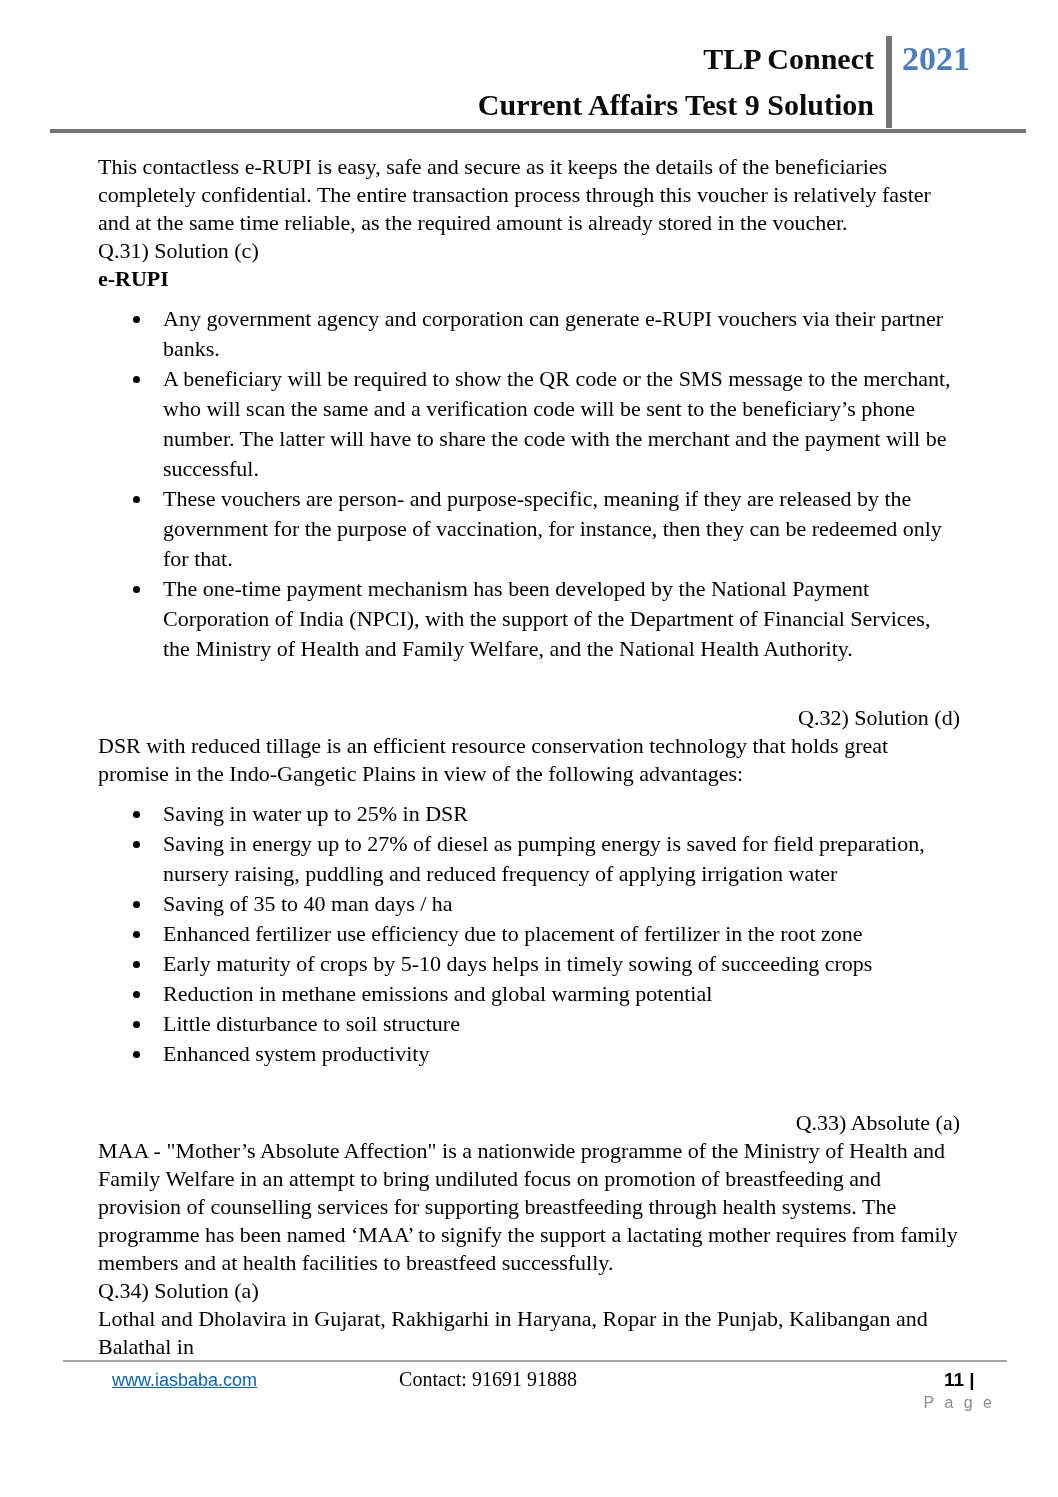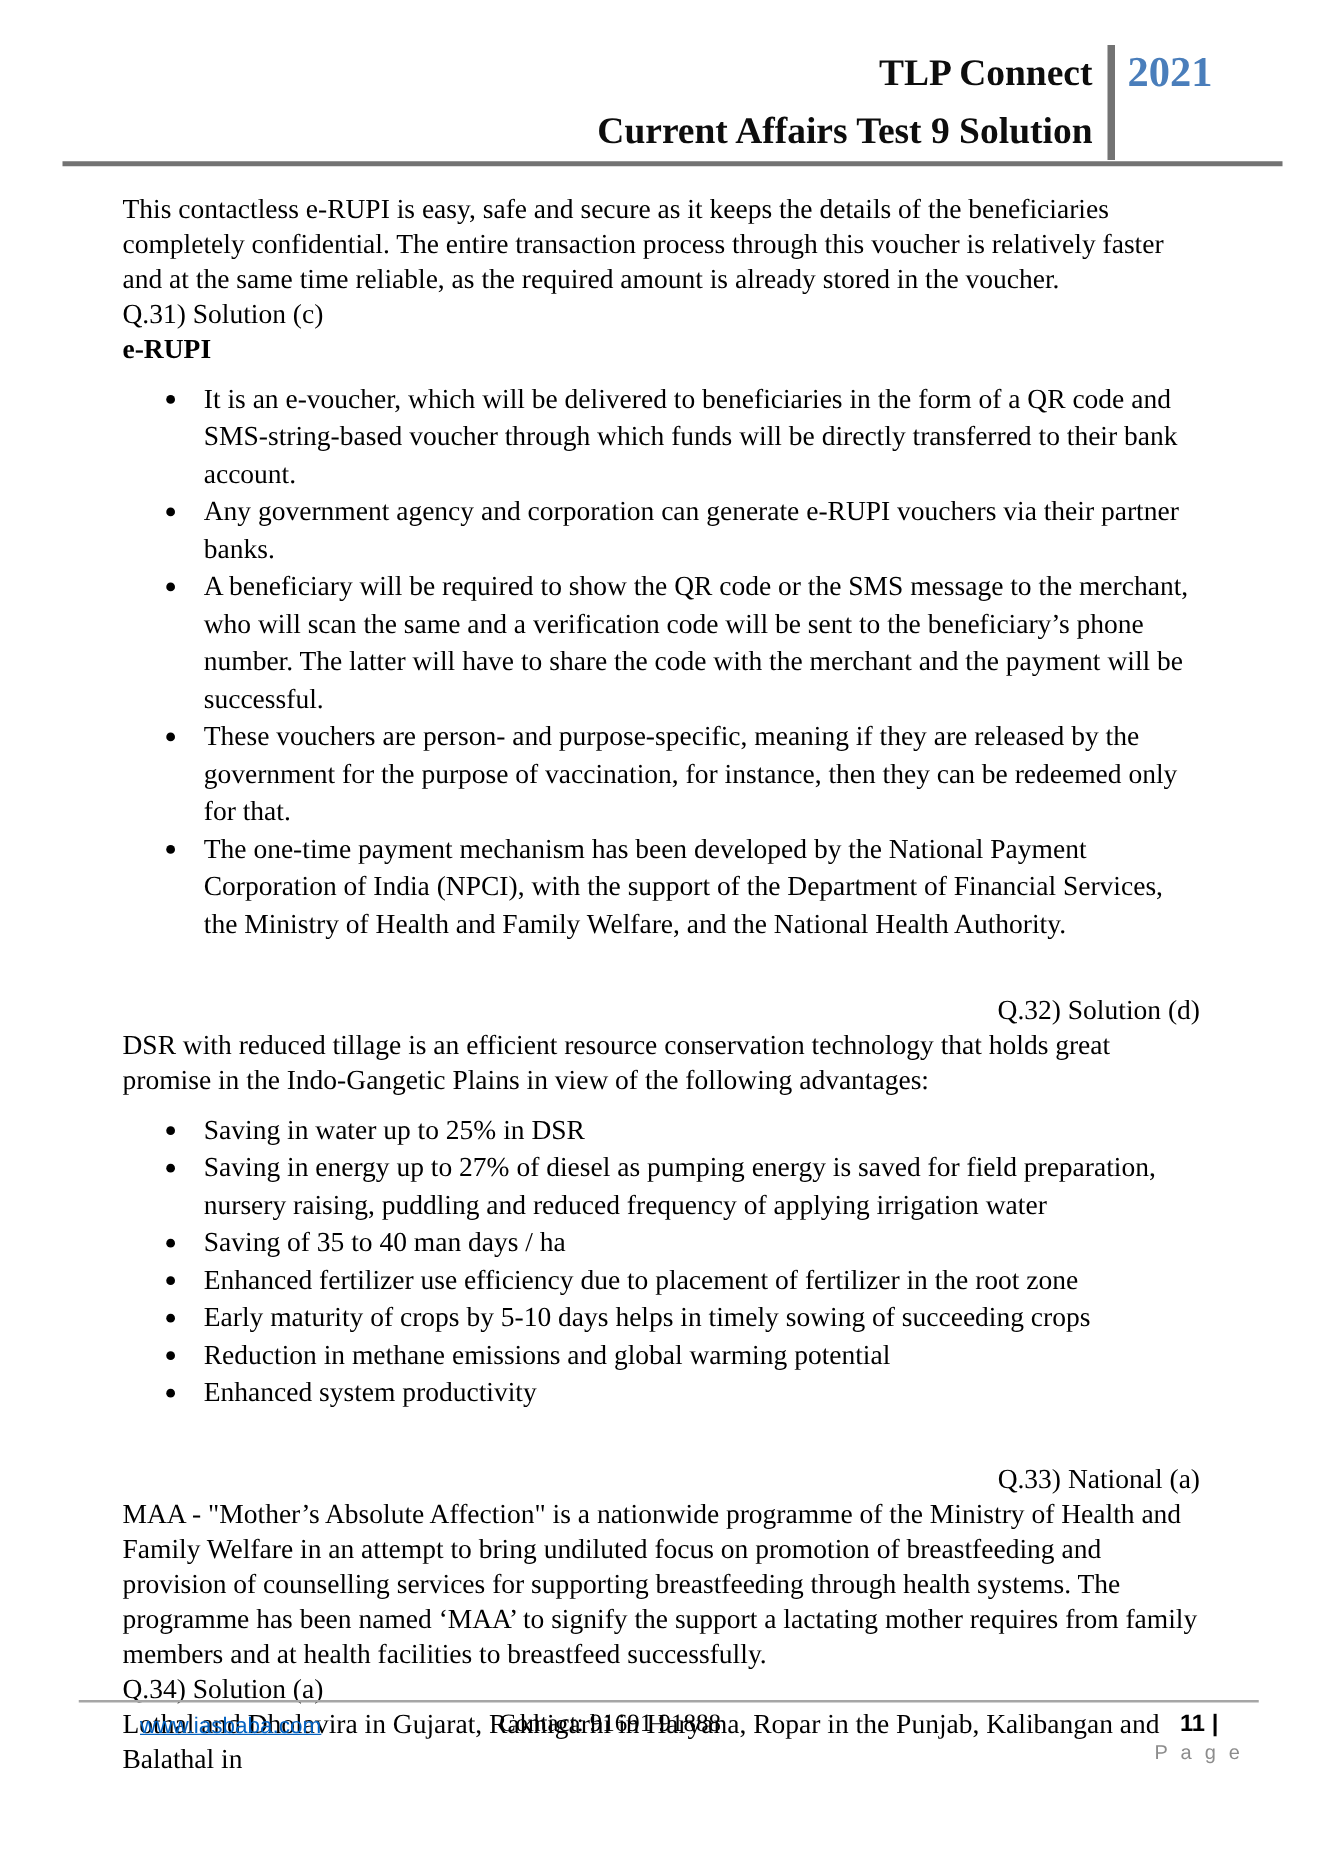--- a/index.html
+++ b/index.html
@@ -110,44 +110,44 @@
   </div>
 
   <div class="main">
 
     <p class="para">This contactless e-RUPI is easy, safe and secure as it keeps the details of the beneficiaries completely confidential. The entire transaction process through this voucher is relatively faster and at the same time reliable, as the required amount is already stored in the voucher.</p>
 
     <section>
       <p class="q-heading">Q.31) Solution (c)</p>
       <p class="q-sub">e-RUPI</p>
       <ul class="bullets">
-          <li>It is an e-voucher, which will be delivered to beneficiaries in the form of a QR code and SMS-string-based voucher through which funds will be directly transferred to their bank account.</li>
           <li>Any government agency and corporation can generate e-RUPI vouchers via their partner banks.</li>
           <li>A beneficiary will be required to show the QR code or the SMS message to the merchant, who will scan the same and a verification code will be sent to the beneficiary’s phone number. The latter will have to share the code with the merchant and the payment will be successful.</li>
           <li>These vouchers are person- and purpose-specific, meaning if they are released by the government for the purpose of vaccination, for instance, then they can be redeemed only for that.</li>
           <li>The one-time payment mechanism has been developed by the National Payment Corporation of India (NPCI), with the support of the Department of Financial Services, the Ministry of Health and Family Welfare, and the National Health Authority.</li>
         </ul>
     </section>
 
     <section>
       <p class="q-heading big-gap">Q.32) Solution (d)</p>
       <p>DSR with reduced tillage is an efficient resource conservation technology that holds great promise in the Indo-Gangetic Plains in view of the following advantages:</p>
       <ul class="bullets">
           <li>Saving in water up to 25% in DSR</li>
           <li>Saving in energy up to 27% of diesel as pumping energy is saved for field preparation, nursery raising, puddling and reduced frequency of applying irrigation water</li>
           <li>Saving of 35 to 40 man days / ha</li>
           <li>Enhanced fertilizer use efficiency due to placement of fertilizer in the root zone</li>
           <li>Early maturity of crops by 5-10 days helps in timely sowing of succeeding crops</li>
           <li>Reduction in methane emissions and global warming potential</li>
+          <li>Little disturbance to soil structure</li>
           <li>Enhanced system productivity</li>
         </ul>
     </section>
 
     <section>
-      <p class="q-heading big-gap">Q.33) National (a)</p>
+      <p class="q-heading big-gap">Q.33) Absolute (a)</p>
       <p>MAA - "Mother’s Absolute Affection" is a nationwide programme of the Ministry of Health and Family Welfare in an attempt to bring undiluted focus on promotion of breastfeeding and provision of counselling services for supporting breastfeeding through health systems. The programme has been named ‘MAA’ to signify the support a lactating mother requires from family members and at health facilities to breastfeed successfully.</p>
     </section>
 
     <section>
       <p class="q-heading">Q.34) Solution (a)</p>
       <p>Lothal and Dholavira in Gujarat, Rakhigarhi in Haryana, Ropar in the Punjab, Kalibangan and Balathal in</p>
     </section>
 
   </div>
 

